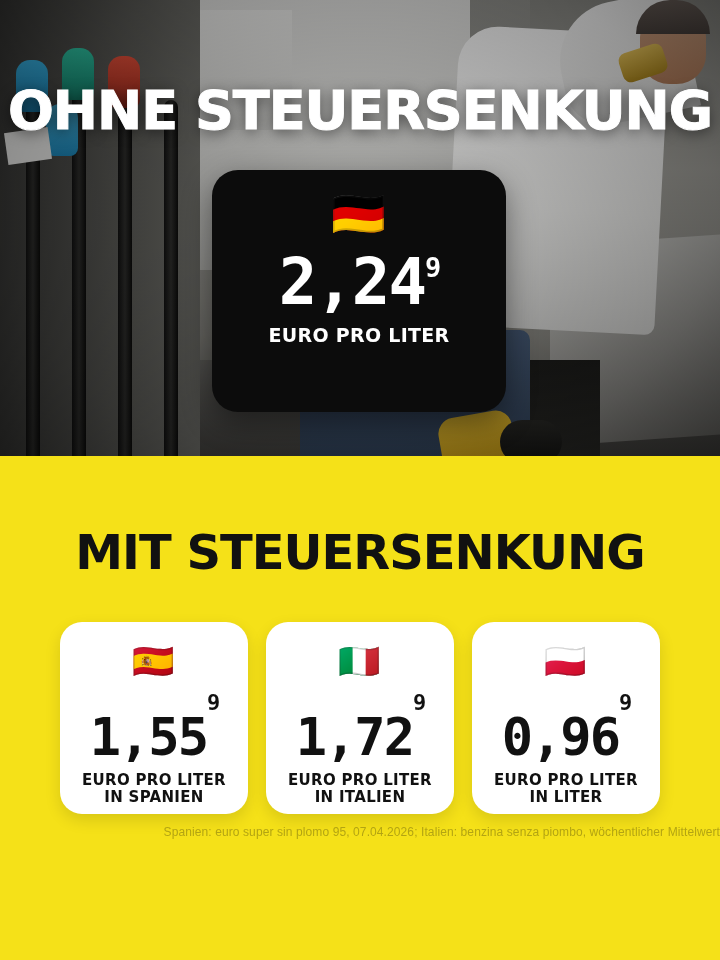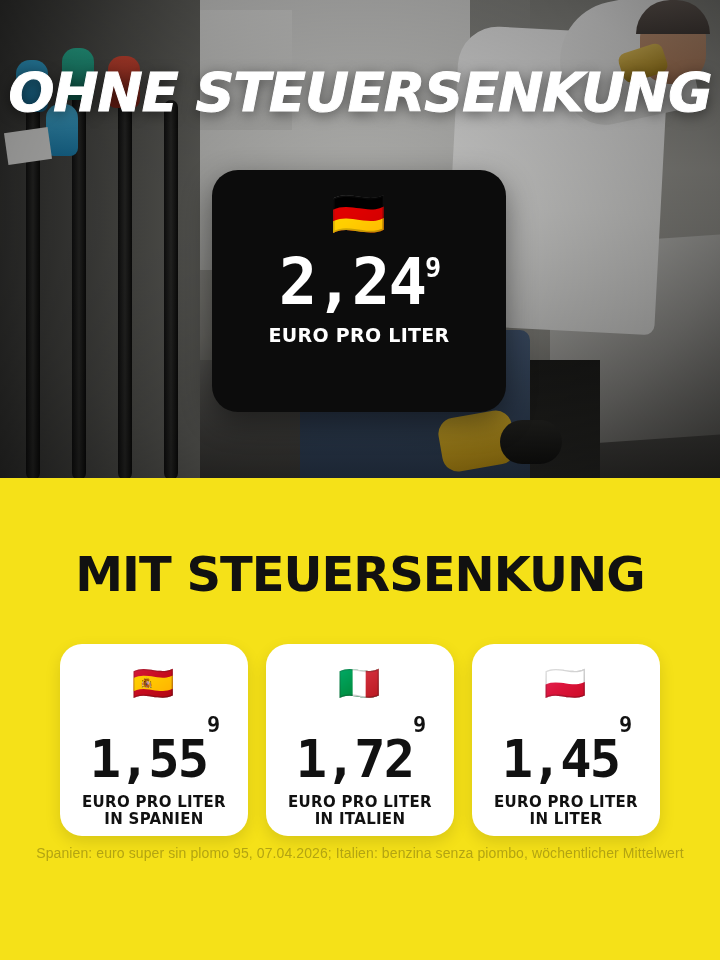--- a/index.html
+++ b/index.html
@@ -121,30 +121,29 @@
     position: absolute; left: 500px; top: 420px; width: 62px; height: 44px;
     background: linear-gradient(180deg,#2a2a27,#121211);
     border-radius: 22px;
   }
   .ph-shade {
     position: absolute; inset: 0;
     background: radial-gradient(ellipse at 50% 45%, rgba(0,0,0,.18) 0%, rgba(0,0,0,.40) 70%, rgba(0,0,0,.55) 100%);
   }
 
   .headline-top {
-    position: absolute; left: 0; right: 0; top: 66px;
+    position: absolute; left: 0; right: 0; top: 84px;
     text-align: center;
     color: #ffffff;
     font-family: "DejaVu Sans", sans-serif;
     font-weight: 700;
     font-size: 54px;
     letter-spacing: -1px;
     line-height: 1;
     text-shadow: 0 3px 14px rgba(0,0,0,.55);
-    font-style: italic;
     -webkit-text-stroke: 1px #fff;
   }
 
   
   .card-black {
     position: absolute; left: 212px; top: 170px;
     width: 294px; height: 242px;
     background: #0c0c0c;
     border-radius: 26px;
     box-shadow: 0 10px 30px rgba(0,0,0,.45);
@@ -173,21 +172,21 @@
     text-align: center;
     font-family: "DejaVu Sans", sans-serif;
     font-weight: 700;
     font-size: 19px;
     line-height: 1.12;
     letter-spacing: .3px;
   }
 
   
   .bottom {
-    position: absolute; left: 0; top: 478px;
+    position: absolute; left: 0; top: 456px;
     width: 720px; height: 404px;
     background: #f5e118;
   }
   .headline-bottom {
     text-align: center;
     color: #111111;
     font-family: "DejaVu Sans", sans-serif;
     font-weight: 700;
     font-size: 48px;
     letter-spacing: -1px;
@@ -210,24 +209,24 @@
     padding-top: 22px;
     color: #111111;
   }
   .card-white .price { margin-top: 12px; }
   .card-white .price .big { font-size: 52px; margin-top: 23px; }
   .card-white .price .sup { font-size: 22px; }
   .card-white .sub { font-size: 15px; margin-top: 10px; }
 
   .footnotes {
     position: absolute; left: 0; right: 0; bottom: 18px;
-    text-align: center;
+    text-align: right;
     color: #b3a412;
     font-family: "Liberation Sans", sans-serif;
-    font-size: 14px;
+    font-size: 12px;
     line-height: 1.6;
     letter-spacing: .1px;
   }
 </style>
 </head>
 <body>
 
 <div class="poster">
 
   <div class="photo">
@@ -301,21 +300,21 @@
         </div>
         <div class="sub">
           <div>EURO PRO LITER</div>
           <div>IN ITALIEN</div>
         </div>
       </div>
 
       <div class="card-white">
         <span class="flag-small">🇵🇱</span>
         <div class="price">
-          <span class="big">1,45</span>
+          <span class="big">0,96</span>
           <span class="sup">9</span>
         </div>
         <div class="sub">
           <div>EURO PRO LITER</div>
           <div>IN LITER</div>
         </div>
       </div>
 
     </div>
 

